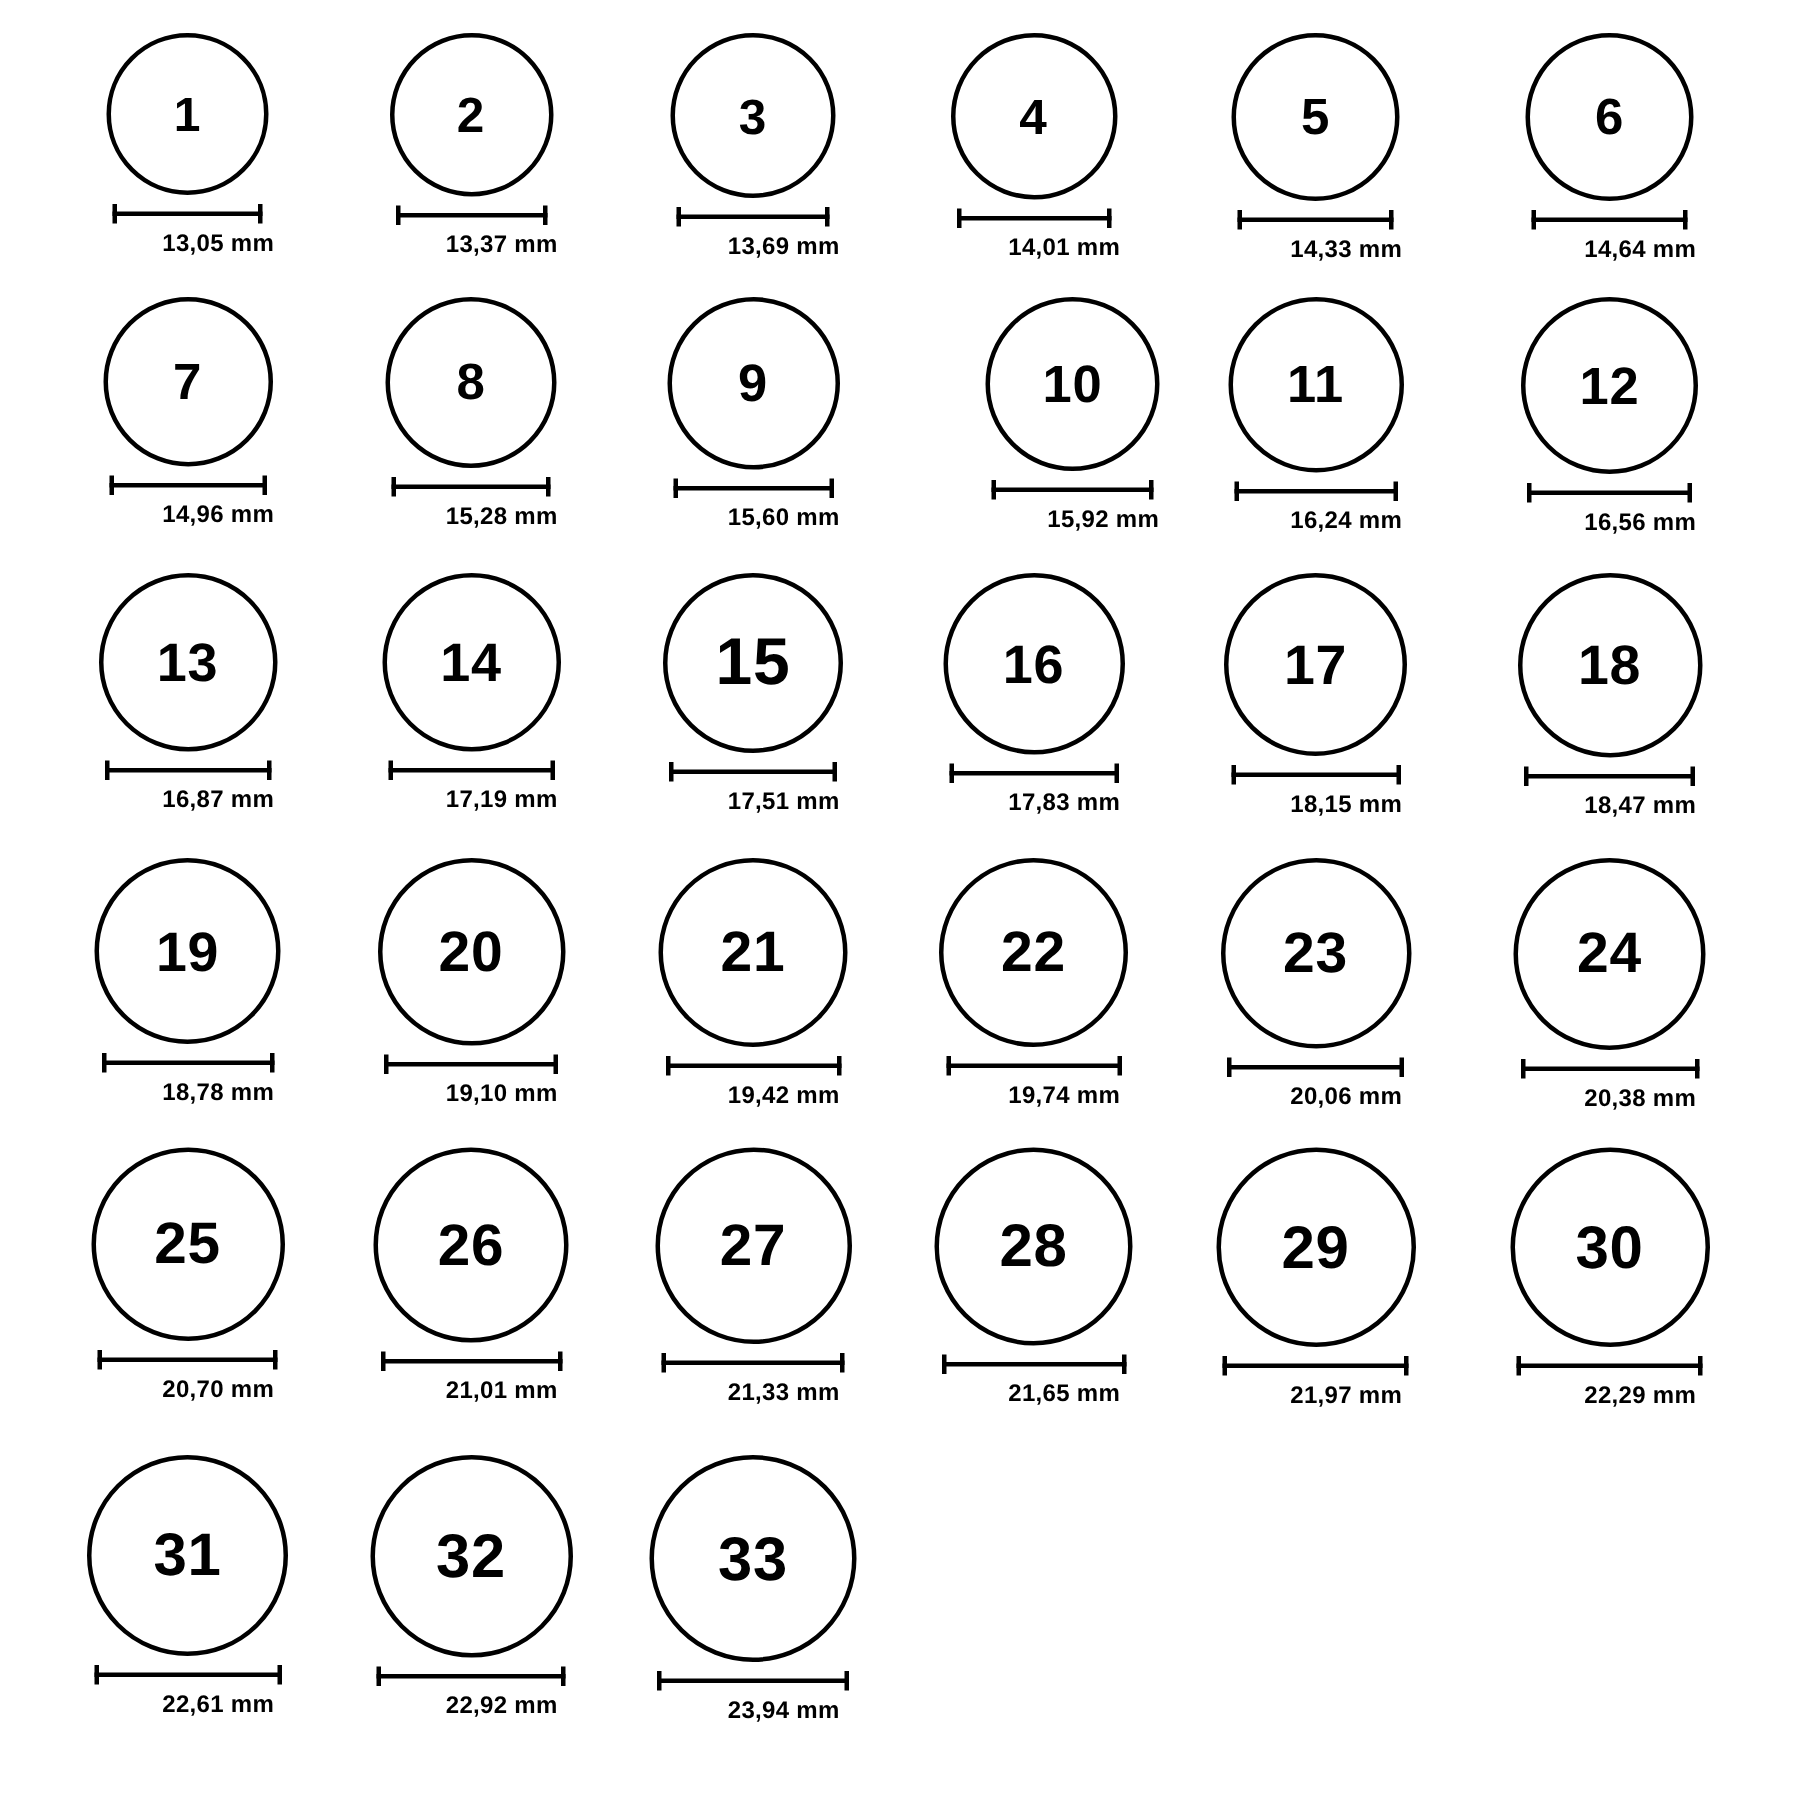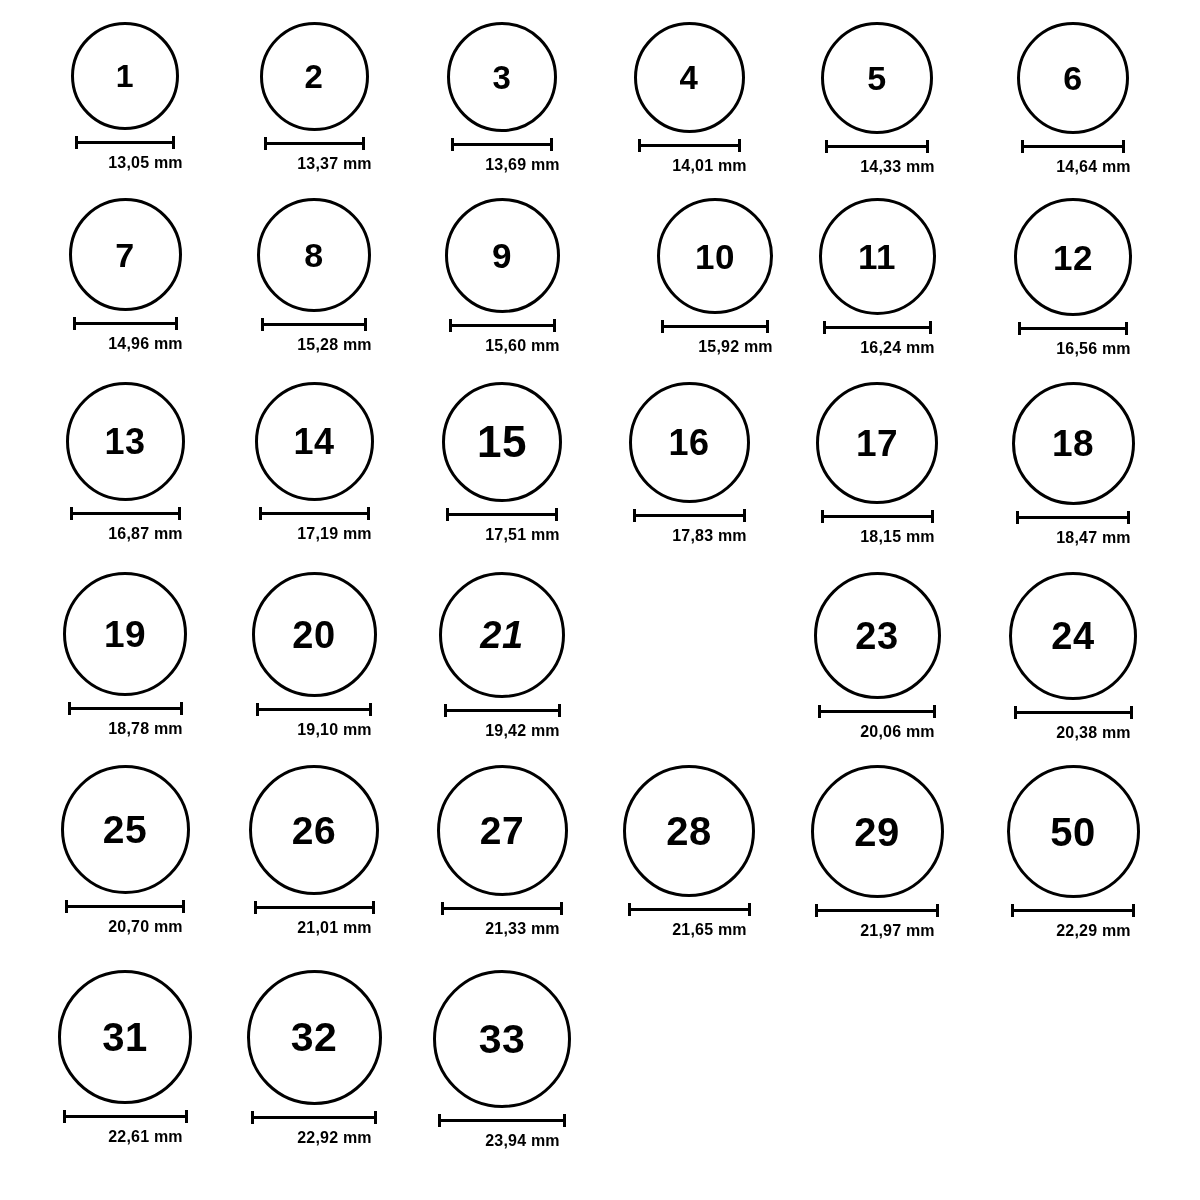--- a/index.html
+++ b/index.html
@@ -292,28 +292,39 @@
       </div>
       <div class="caliper" style="width: 116px;">
         <div class="bar"></div>
         <div class="tick left"></div>
         <div class="tick right"></div>
       </div>
       <div class="ring-label">19,10 mm</div>
     </div>
     <div class="ring-cell" style="left: 439px; top: 572px; width: 126px;">
       <div class="ring-circle" style="width: 126px; height: 126px;">
-        <span class="ring-number" style="font-size: 38px; font-style: italic;">21</span>
+        <span class="ring-number" style="font-size: 38px;">21</span>
       </div>
       <div class="caliper" style="width: 117px;">
         <div class="bar"></div>
         <div class="tick left"></div>
         <div class="tick right"></div>
       </div>
       <div class="ring-label">19,42 mm</div>
+    </div>
+    <div class="ring-cell" style="left: 626px; top: 572px; width: 126px;">
+      <div class="ring-circle" style="width: 126px; height: 126px;">
+        <span class="ring-number" style="font-size: 38px;">22</span>
+      </div>
+      <div class="caliper" style="width: 117px;">
+        <div class="bar"></div>
+        <div class="tick left"></div>
+        <div class="tick right"></div>
+      </div>
+      <div class="ring-label">19,74 mm</div>
     </div>
     <div class="ring-cell" style="left: 813.5px; top: 572px; width: 127px;">
       <div class="ring-circle" style="width: 127px; height: 127px;">
         <span class="ring-number" style="font-size: 38px;">23</span>
       </div>
       <div class="caliper" style="width: 118px;">
         <div class="bar"></div>
         <div class="tick left"></div>
         <div class="tick right"></div>
       </div>
@@ -380,21 +391,21 @@
       </div>
       <div class="caliper" style="width: 124px;">
         <div class="bar"></div>
         <div class="tick left"></div>
         <div class="tick right"></div>
       </div>
       <div class="ring-label">21,97 mm</div>
     </div>
     <div class="ring-cell" style="left: 1006.5px; top: 765px; width: 133px;">
       <div class="ring-circle" style="width: 133px; height: 133px;">
-        <span class="ring-number" style="font-size: 40px;">50</span>
+        <span class="ring-number" style="font-size: 40px;">30</span>
       </div>
       <div class="caliper" style="width: 124px;">
         <div class="bar"></div>
         <div class="tick left"></div>
         <div class="tick right"></div>
       </div>
       <div class="ring-label">22,29 mm</div>
     </div>
     <div class="ring-cell" style="left: 58px; top: 970px; width: 134px;">
       <div class="ring-circle" style="width: 134px; height: 134px;">

